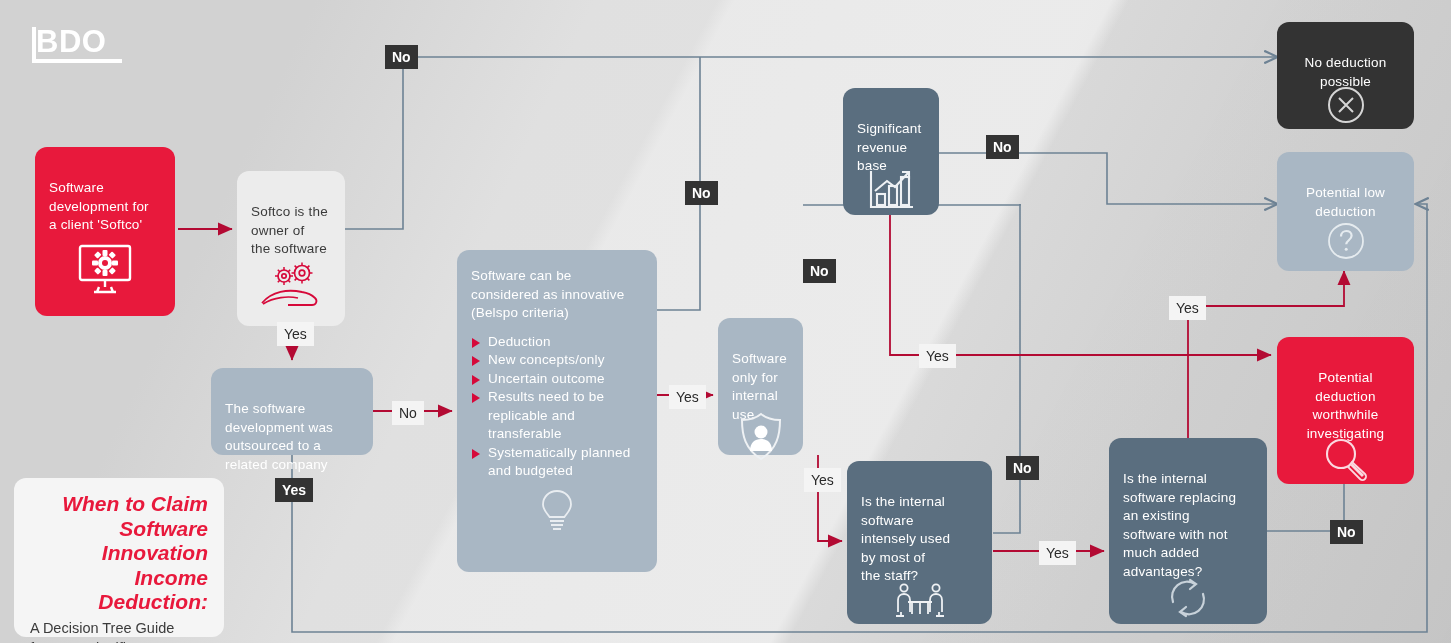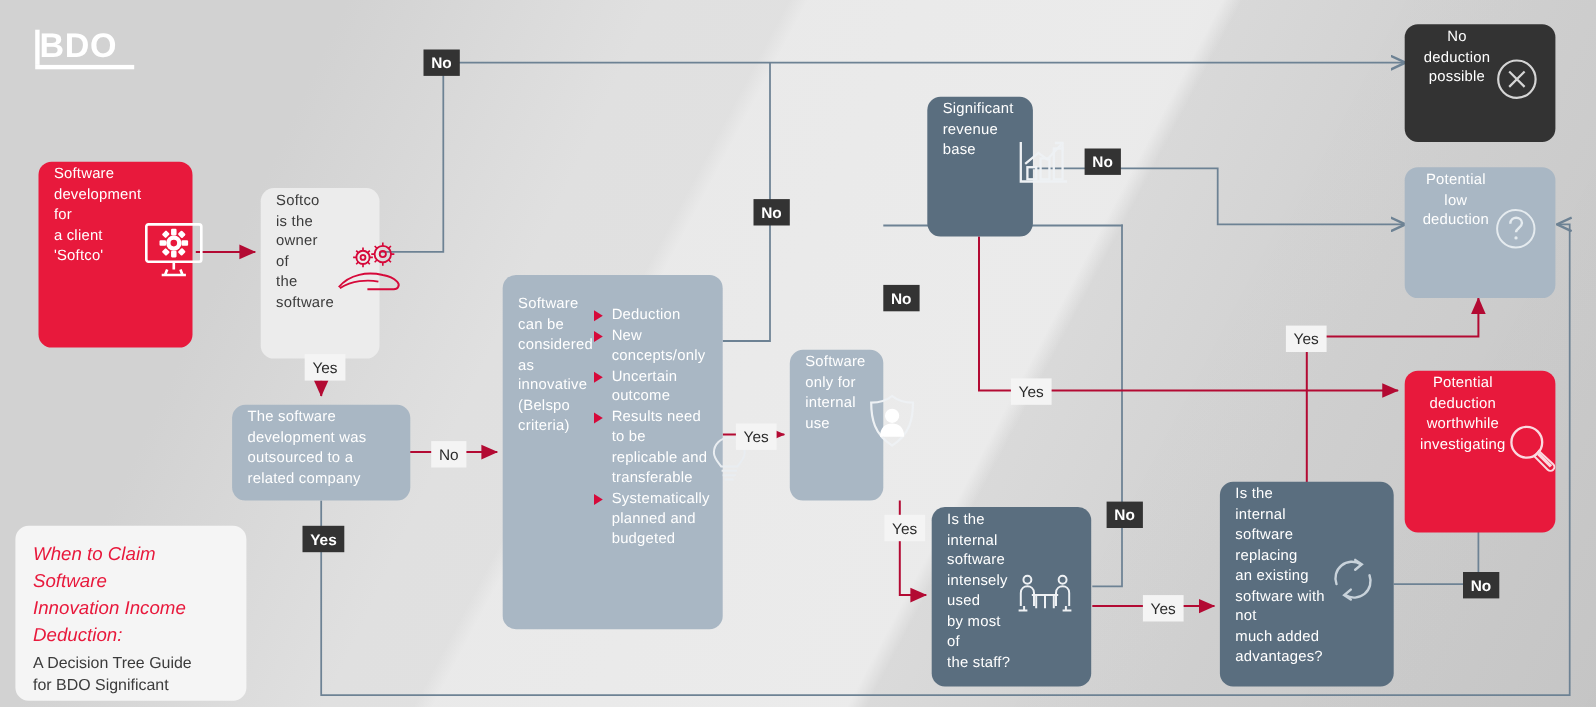--- a/index.html
+++ b/index.html
@@ -26,23 +26,23 @@
   #logo .word{
     font-family:"Liberation Sans",sans-serif;font-weight:700;font-size:31px;
     letter-spacing:.5px;color:#fff;line-height:34px;padding-left:6px;
   }
   #logo .lbar{position:absolute;left:2px;top:2px;width:4px;height:32px;background:#fff;}
   #logo .ubar{position:absolute;left:2px;top:34px;width:90px;height:4px;background:#fff;}
 
   
   .node{
     position:absolute;border-radius:12px;box-sizing:border-box;
-    padding:2px 14px 10px 14px;color:#fff;
+    padding:32px 14px 10px 14px;color:#fff;
     font-size:13.5px;line-height:18.5px;letter-spacing:.2px;
-    display:flex;flex-direction:row;
+    display:flex;flex-direction:column;
   }
   .node .txt{white-space:pre-line;}
   .node .ico{flex:1;display:flex;align-items:center;justify-content:center;min-height:26px;}
   .node.red{background:#e8193c;}
   .node.white{background:#ececec;color:#3b3b3b;margin-top:16px;}
   .node.slate{background:#a9b7c4;}
   .node.steel{background:#5a6e7f;}
   .node.dark{background:#333333;}
   .node.center{text-align:center;}
 
@@ -64,22 +64,23 @@
   }
   .lbl.dark{background:#333333;color:#fff;font-weight:700;}
   .lbl.light{background:#f4f4f4;color:#2a2a2a;}
 
   
   #titlecard{
     position:absolute;left:14px;top:478px;width:210px;height:159px;
     background:#f5f5f5;border-radius:12px;padding:14px 16px;box-sizing:border-box;
   }
   #titlecard .t1{
-    color:#e8193c;font-weight:400;font-style:italic;font-size:17px;line-height:24.5px;
+    color:#e8193c;font-weight:700;font-style:italic;font-size:21px;line-height:24.5px;
     white-space:pre-line;
+    text-align:right;
   }
   #titlecard .t2{
     color:#3b3b3b;font-size:14.5px;line-height:20px;margin-top:3px;white-space:pre-line;
   }
 </style>
 </head>
 <body>
 
 <div id="stage">
 

